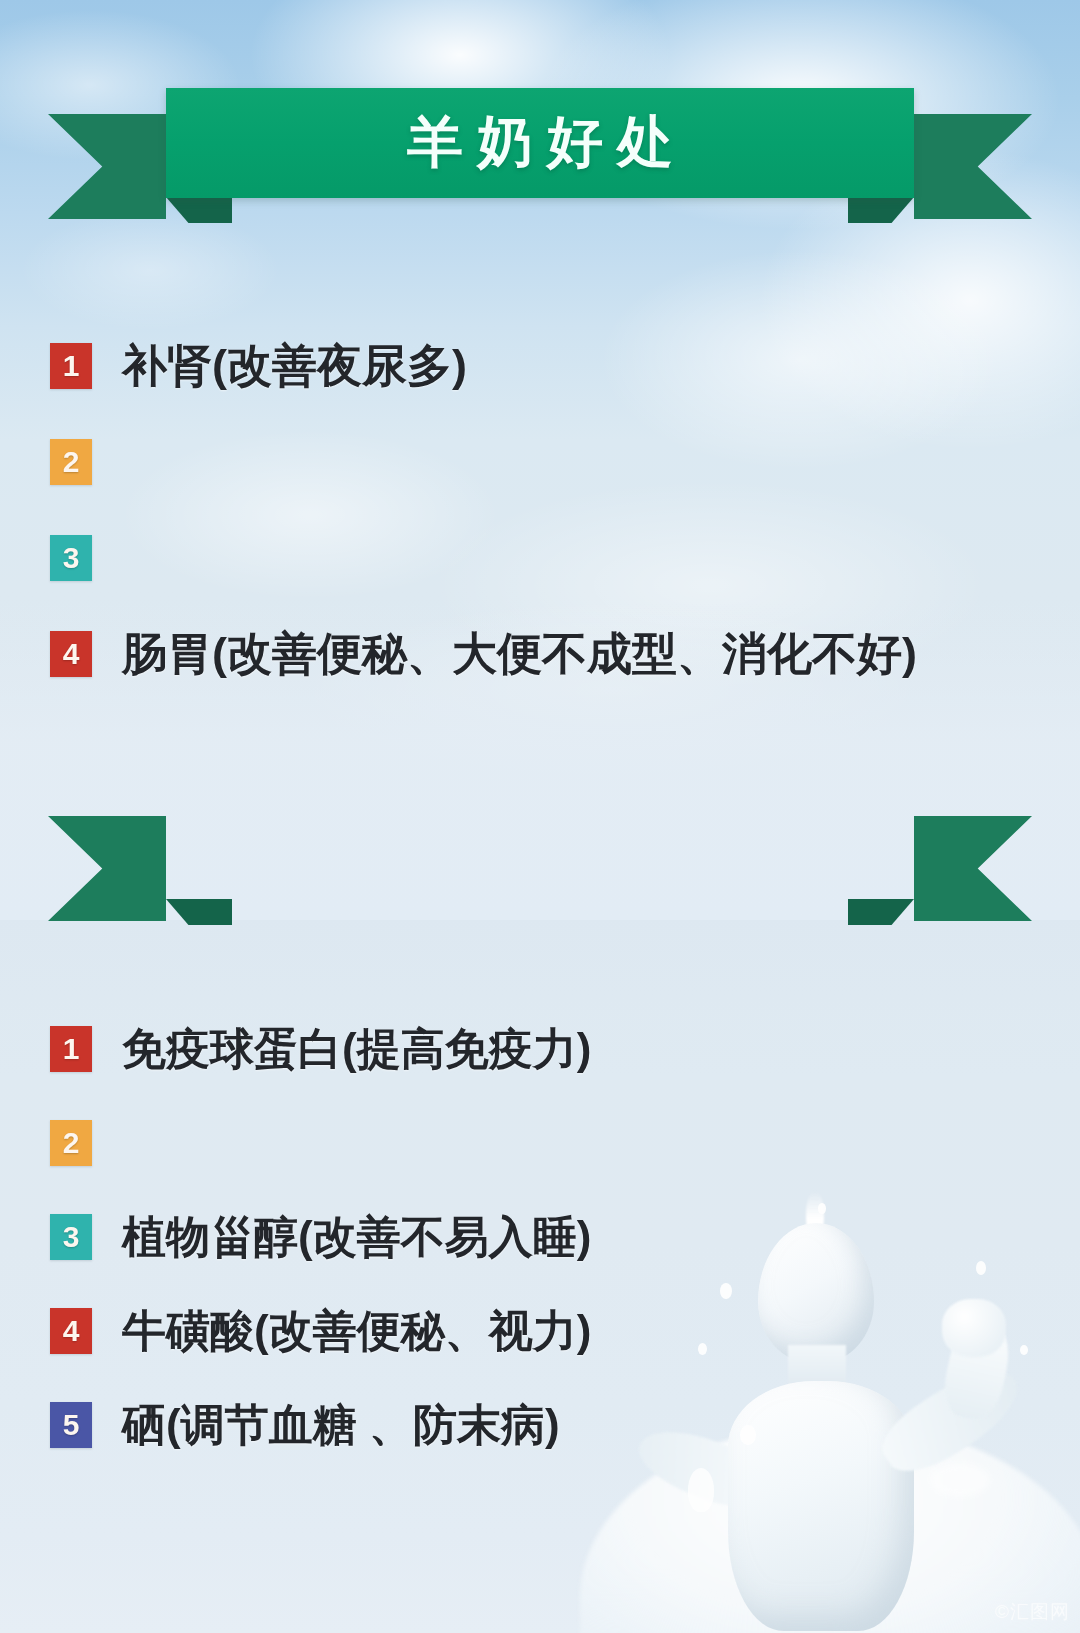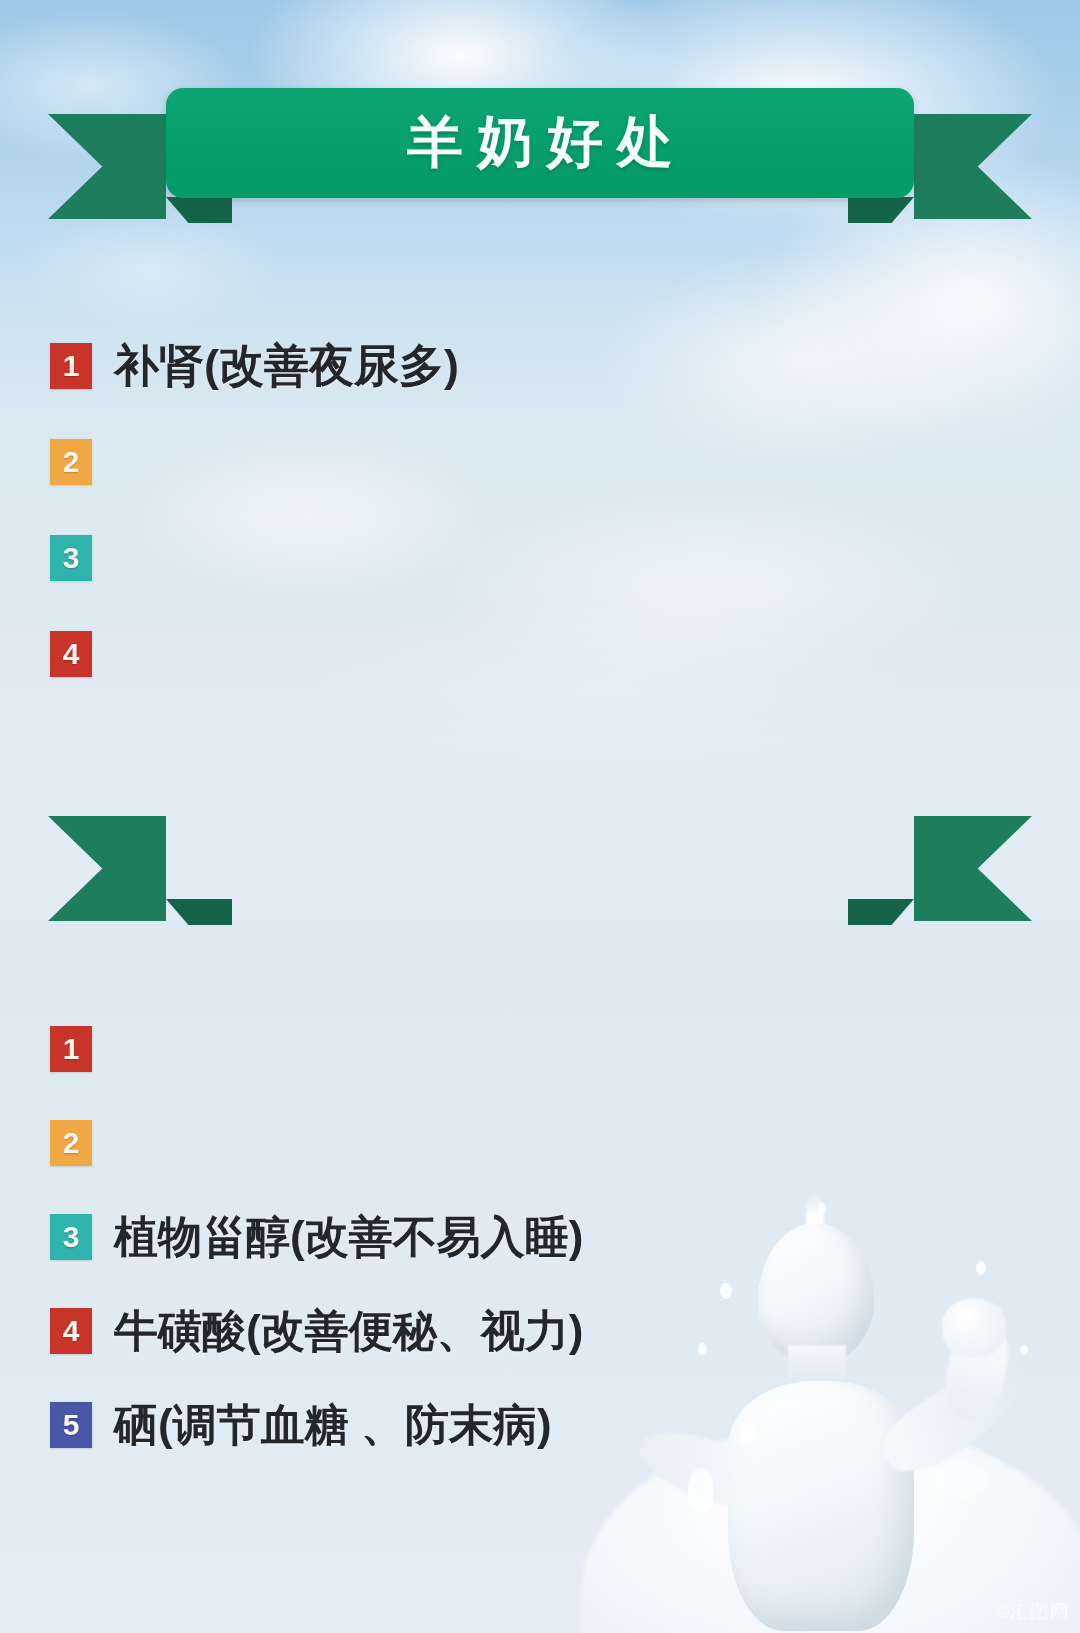--- a/index.html
+++ b/index.html
@@ -214,21 +214,20 @@
     position: absolute;
     left: 166px;
     right: 166px;
     top: 18px;
     height: 110px;
     background: linear-gradient(180deg, #0da571 0%, #06a06d 50%, #059a68 100%);
     box-shadow: 0 3px 7px rgba(40,80,70,0.22);
     display: flex;
     align-items: center;
     justify-content: center;
-    border-radius: 17px;
   }
   .banner-title {
     color: #f4fffb;
     font-size: 56px;
     font-weight: bold;
     letter-spacing: 14px;
     text-indent: 14px;
     text-shadow: 0 2px 4px rgba(0,80,55,0.35);
     white-space: nowrap;
   }
@@ -252,21 +251,21 @@
     align-items: center;
     justify-content: center;
     color: #fdf6ef;
     font-size: 30px;
     font-weight: bold;
     line-height: 1;
     text-shadow: 0 1px 2px rgba(0,0,0,0.22);
     box-shadow: 0 1px 2px rgba(60,80,95,0.18);
   }
   .item-text {
-    margin-left: 22px;
+    margin-left: 30px;
     color: #23262b;
     font-size: 45px;
     font-weight: bold;
     letter-spacing: 0px;
     white-space: nowrap;
     text-shadow: 0 1px 2px rgba(255,255,255,0.55);
   }
   .list.benefits .list-item { height: 96px; margin-bottom: 0; }
   .list.formula  .list-item { height: 94px; margin-bottom: 0; }
   .list.formula .item-text { font-size: 44px; }
@@ -331,34 +330,36 @@
     <div class="list-item">
       <span class="badge" style="background-color: rgb(240, 168, 66);">2</span>
     </div>
 
     <div class="list-item">
       <span class="badge" style="background-color: rgb(47, 179, 173);">3</span>
     </div>
 
     <div class="list-item">
       <span class="badge" style="background-color: rgb(201, 52, 42);">4</span>
+      <span class="item-text">肠胃(改善便秘、大便不成型、消化不好)</span>
     </div>
   </div>
 
   <div class="banner-wrap" style="top:772px">
     <div class="banner-tail left"></div>
     <div class="banner-tail right"></div>
     <div class="banner-fold left"></div>
     <div class="banner-fold right"></div>
   </div>
 
   <div class="list formula" style="top:1002px">
 
     <div class="list-item">
       <span class="badge" style="background-color: rgb(201, 52, 42);">1</span>
+      <span class="item-text">免疫球蛋白(提高免疫力)</span>
     </div>
 
     <div class="list-item">
       <span class="badge" style="background-color: rgb(240, 168, 66);">2</span>
     </div>
 
     <div class="list-item">
       <span class="badge" style="background-color: rgb(47, 179, 173);">3</span>
       <span class="item-text">植物甾醇(改善不易入睡)</span>
     </div>

